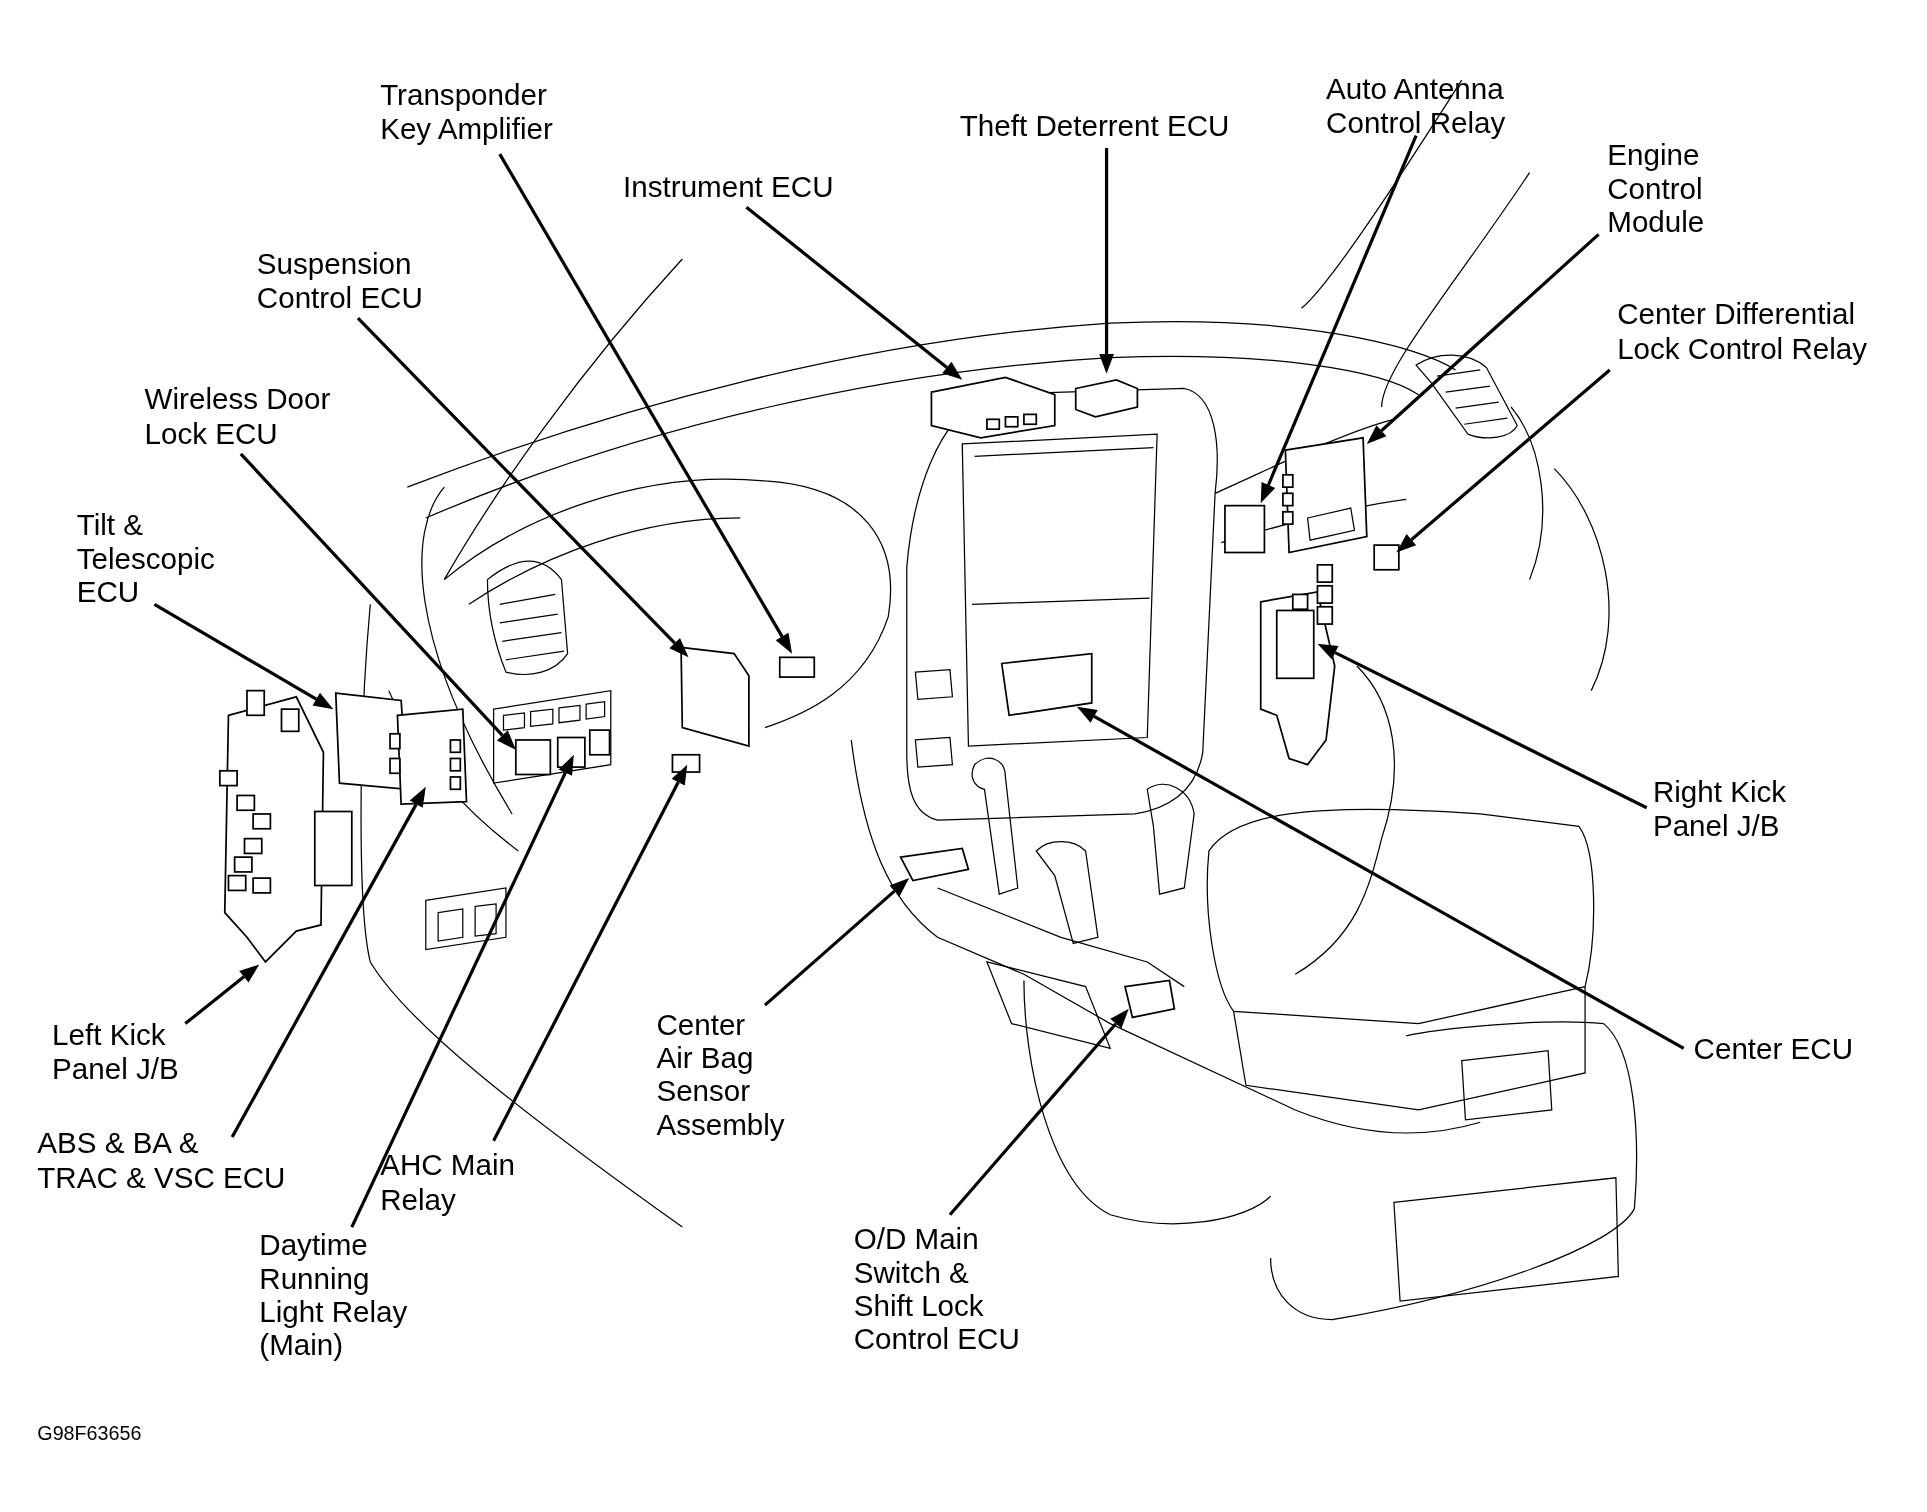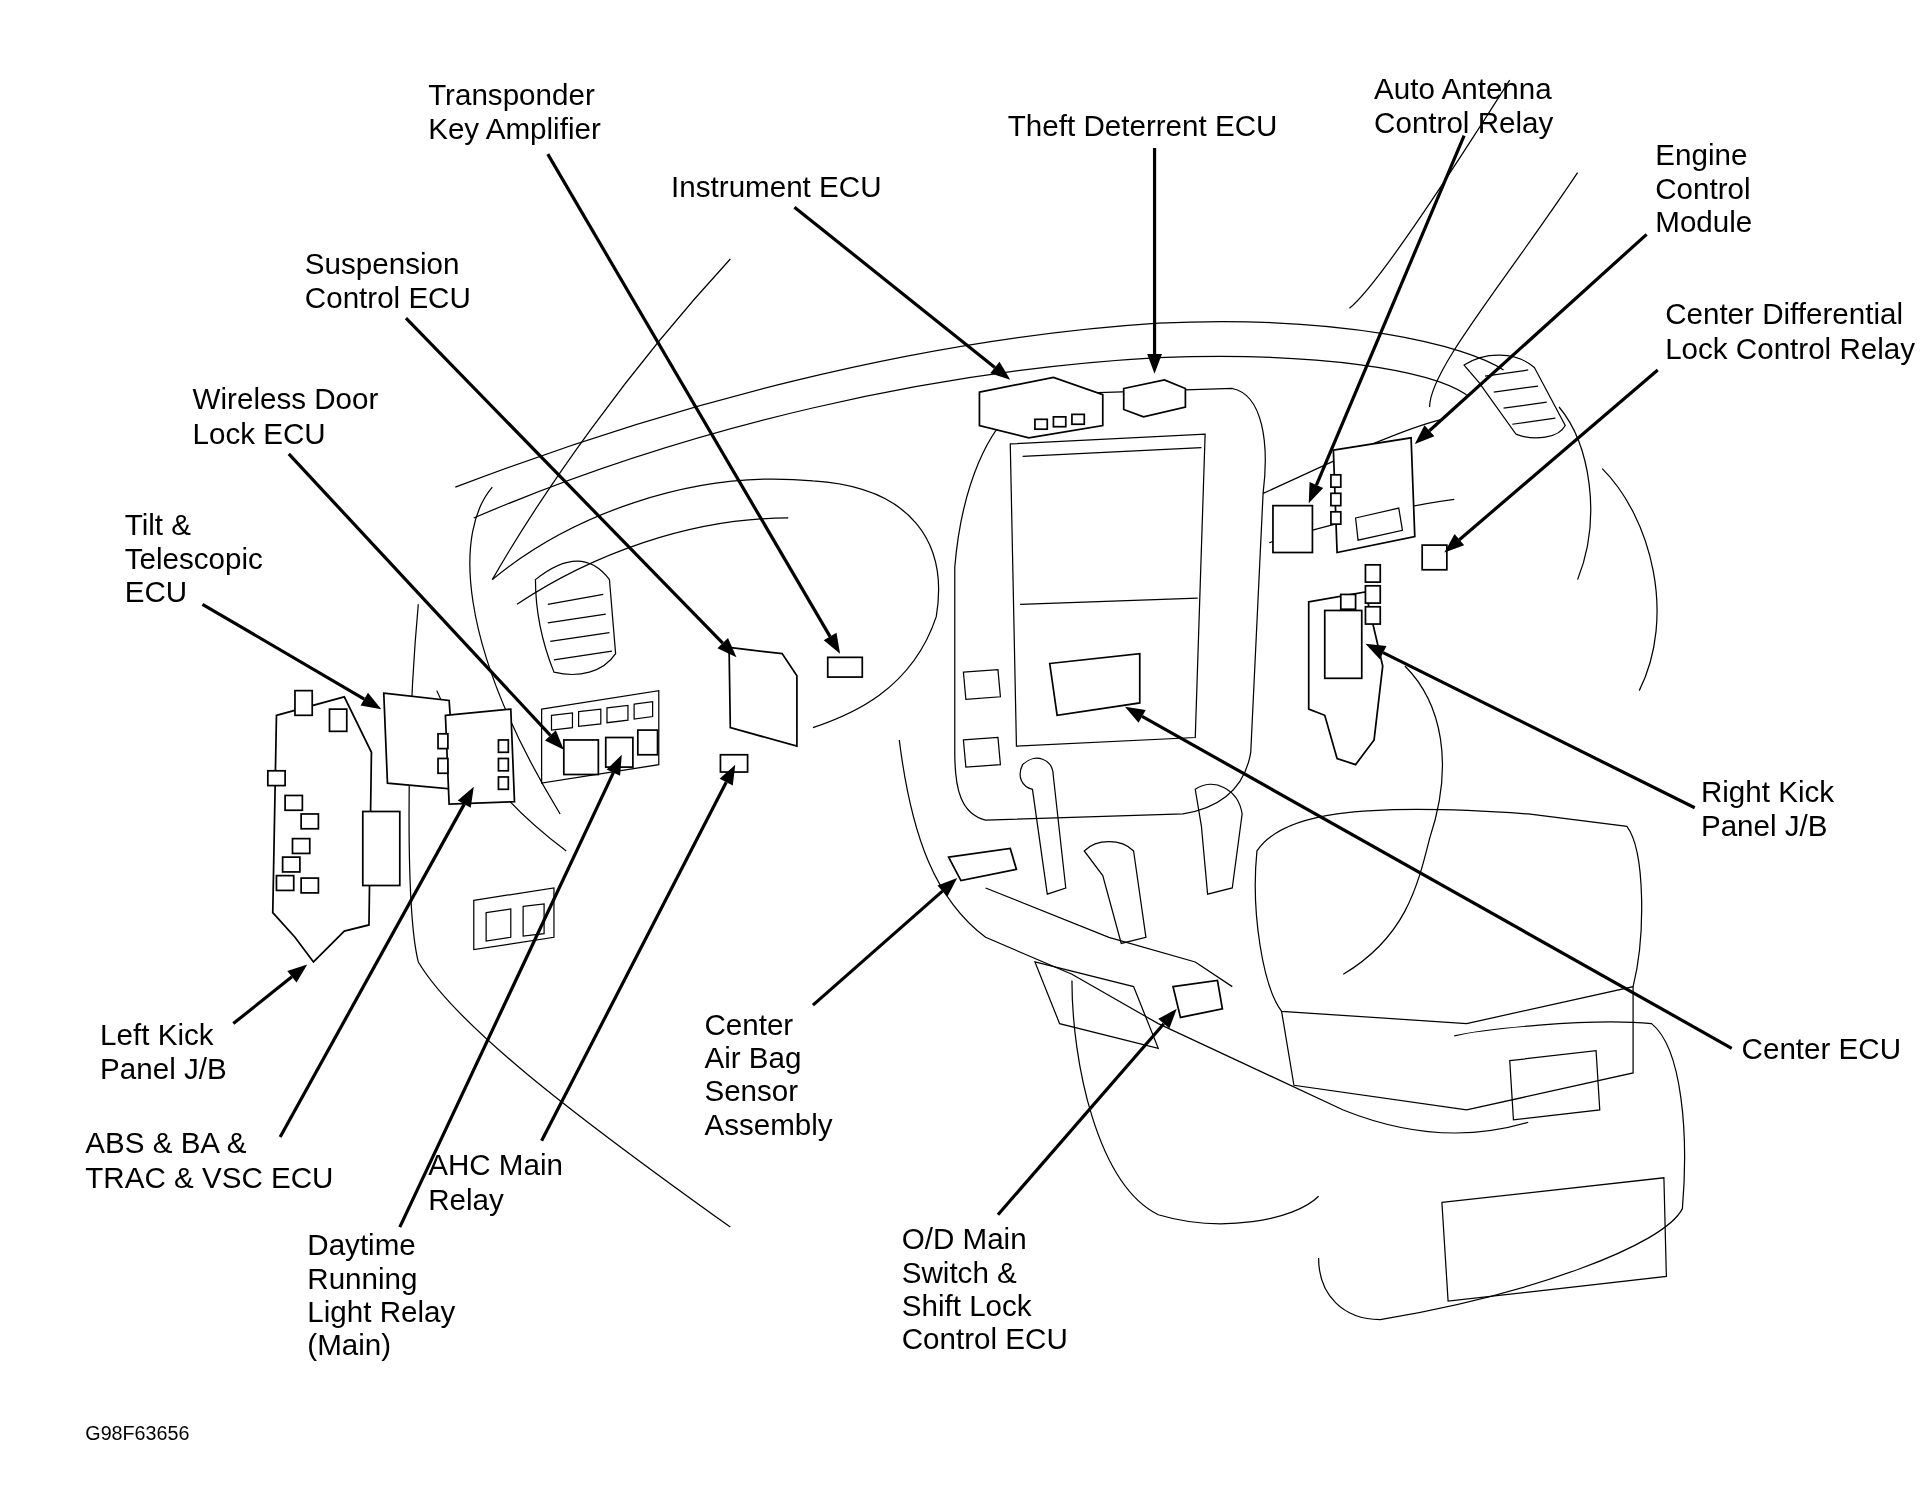--- a/index.html
+++ b/index.html
@@ -1,17 +1,17 @@
 <!DOCTYPE html>
 <html><head>
 <meta charset="utf-8">
 <style>
   html, body { margin: 0; padding: 0; background: #ffffff; }
   body { width: 1927px; height: 1512px; overflow: hidden; }
-  #stage { position: absolute; left: 0; top: 0; width: 1650px; height: 1512px; margin-left: 48px; }
+  #stage { position: absolute; left: 0; top: 0; width: 1650px; height: 1512px; }
   svg { display: block; }
   .lbl { font-family: "Liberation Sans", sans-serif; font-size: 24px; fill: #000; }
   .code { font-family: "Liberation Sans", sans-serif; font-size: 16px; fill: #000; }
   .leader { stroke: #000; stroke-width: 2.6; fill: none; }
   .arrow { fill: #000; }
   .thin { stroke: #000; stroke-width: 1; fill: none; }
   .comp { stroke: #000; stroke-width: 1.4; fill: #fff; }
 </style>
 </head>
 <body>

